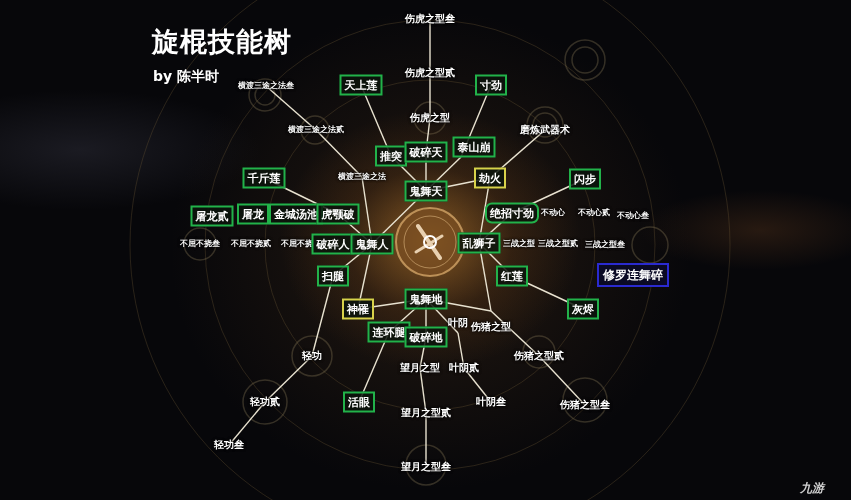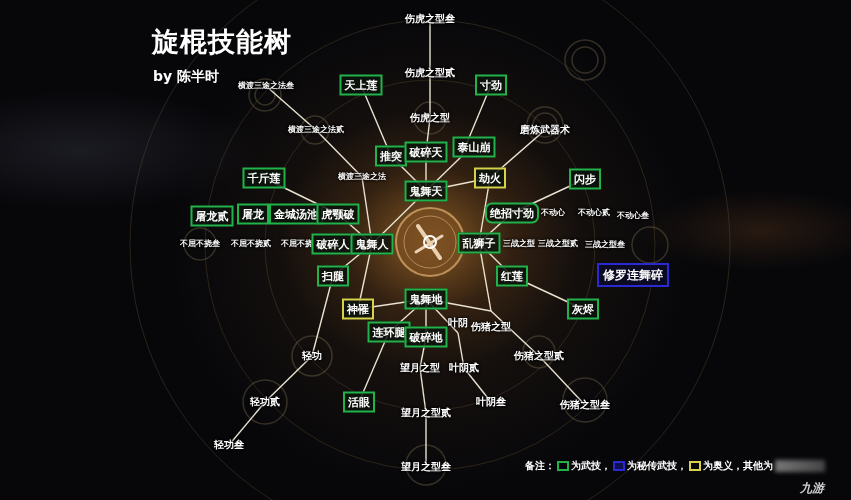--- a/index.html
+++ b/index.html
@@ -159,27 +159,17 @@
       <div class="node plain" style="left: 464px; top: 368px;">叶阴贰</div>
       <div class="node box green" style="left: 359px; top: 402px;">活眼</div>
       <div class="node plain" style="left: 265px; top: 402px;">轻功贰</div>
       <div class="node plain" style="left: 491px; top: 402px;">叶阴叁</div>
       <div class="node plain" style="left: 585px; top: 405px;">伤猪之型叁</div>
       <div class="node plain" style="left: 426px; top: 413px;">望月之型贰</div>
       <div class="node plain" style="left: 229px; top: 445px;">轻功叁</div>
       <div class="node plain" style="left: 426px; top: 467px;">望月之型叁</div>
     </div>
 
-  <div class="legend">
-    <span>备注：</span>
-    <span class="sw" style="border-color:#22b24a"></span>
-    <span>为武技，</span>
-    <span class="sw" style="border-color:#2a2ad0;background:#111150"></span>
-    <span>为秘传武技，</span>
-    <span class="sw" style="border-color:#d8d24a"></span>
-    <span>为奥义，其他为</span>
-    <span class="blur"></span>
-  </div>
 
   <div class="watermark">
     <span>九游</span>
   </div>
 </div>
 
 </body></html>

